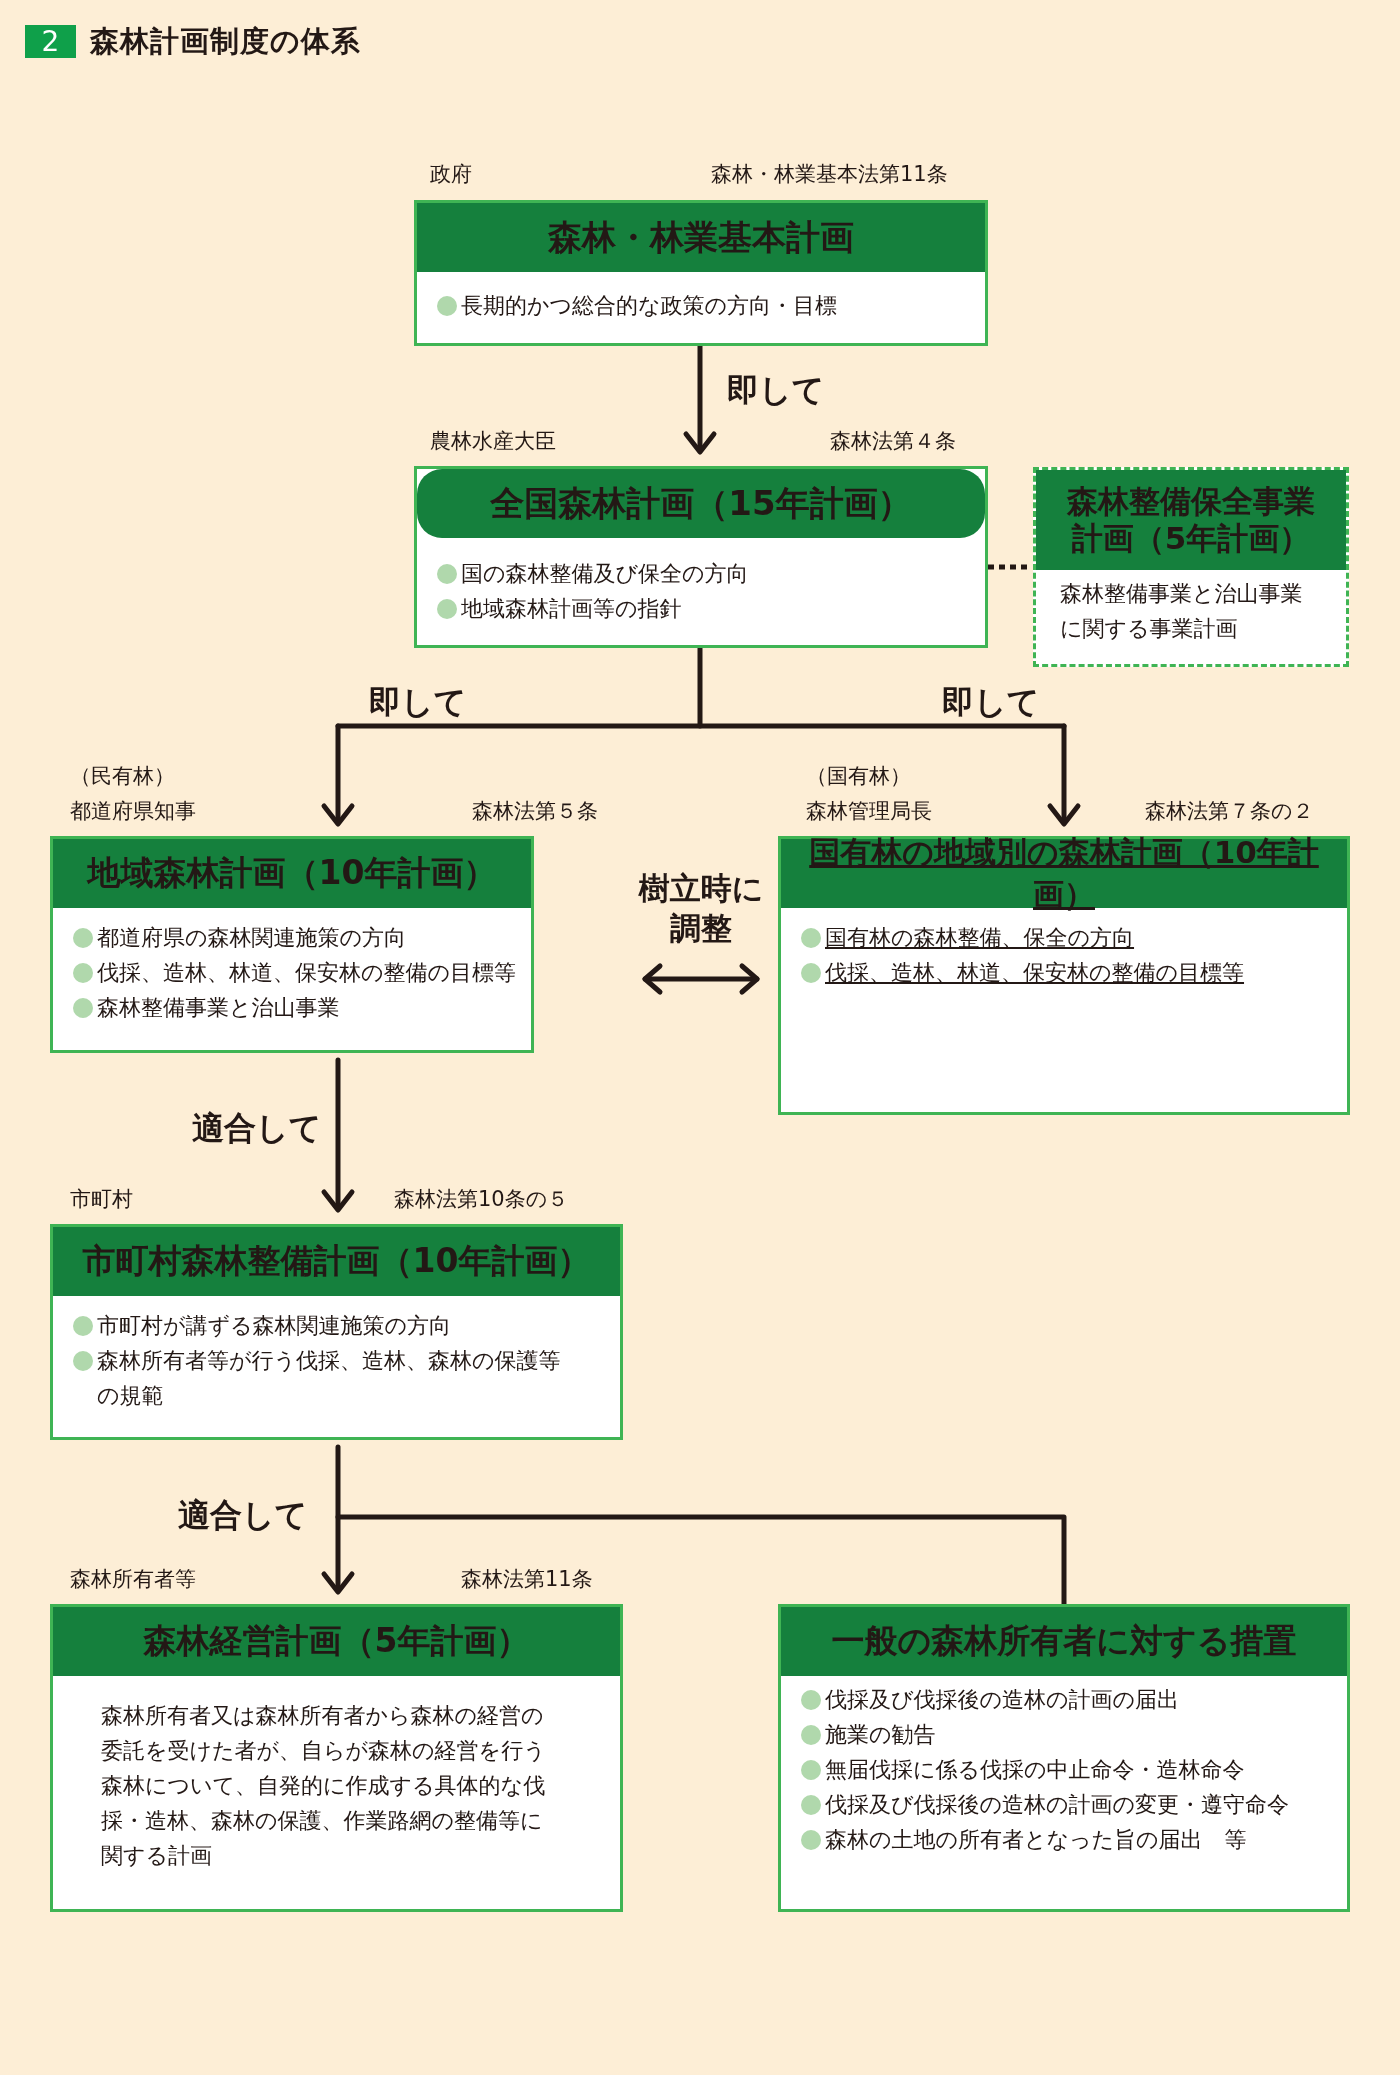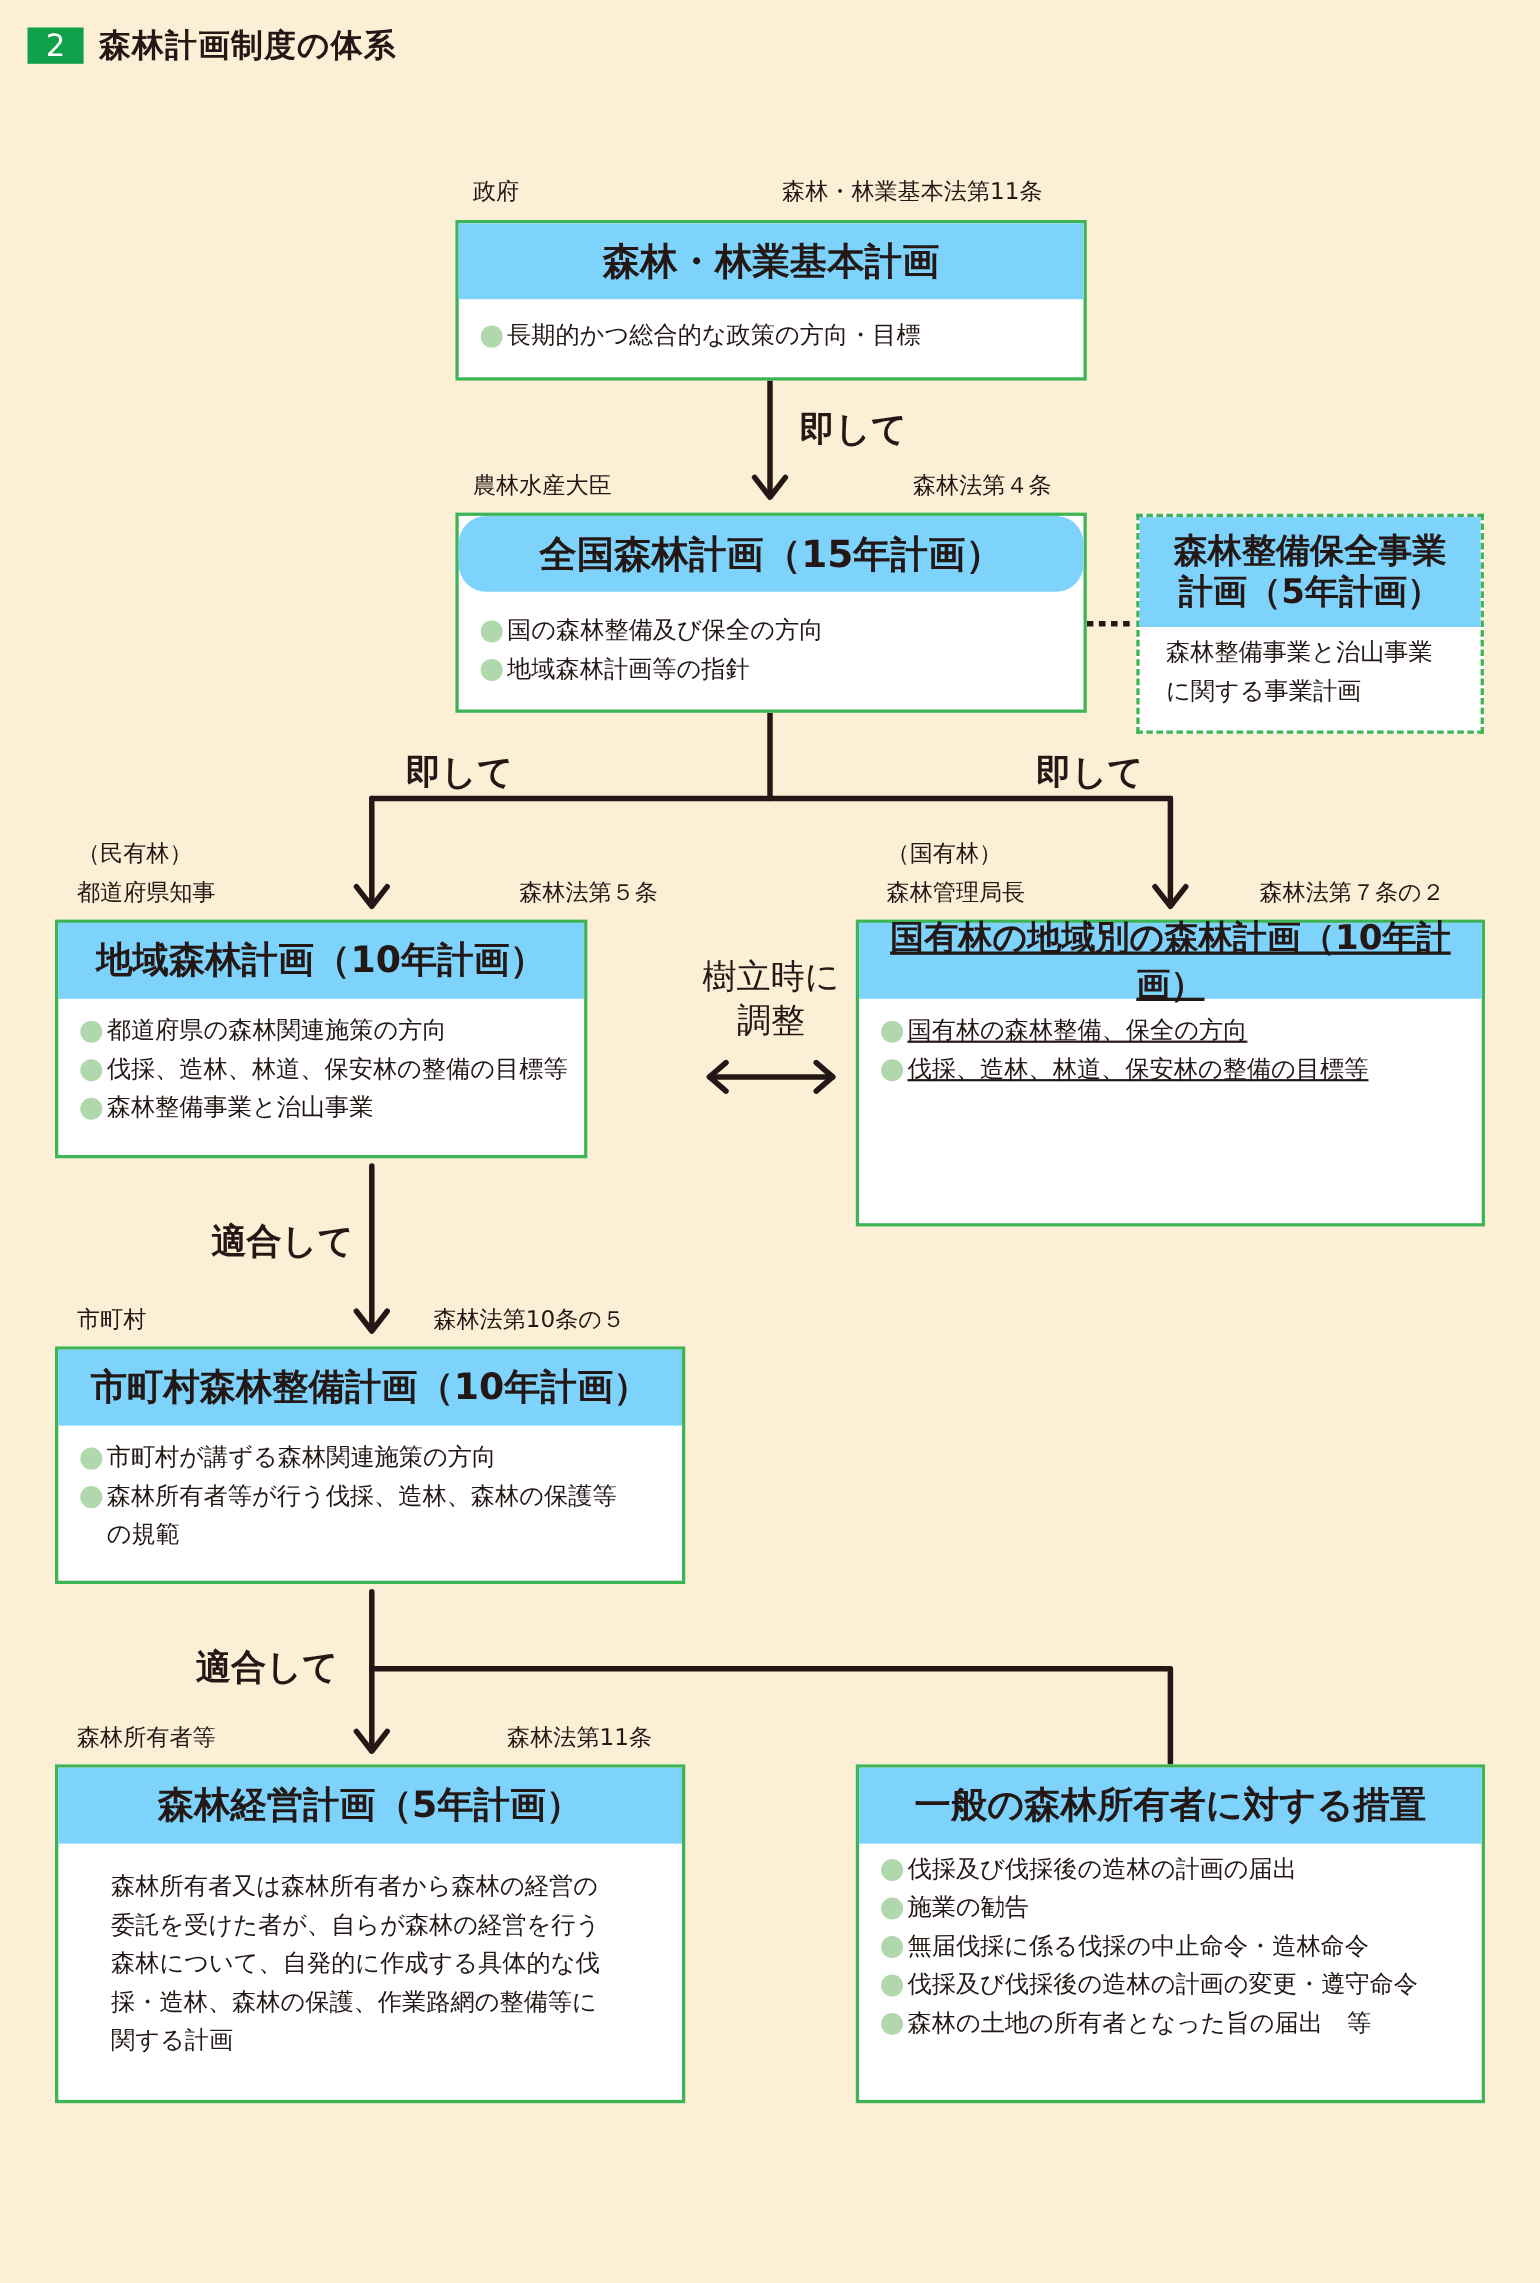--- a/index.html
+++ b/index.html
@@ -11,21 +11,21 @@
   }
   .abs { position:absolute; }
   .sec-badge {
     left:25px; top:25px; width:51px; height:33px; background:#0fa04a;
     color:#fff; font-size:28px; line-height:33px; text-align:center;
   }
   .sec-title { left:90px; top:22px; font-size:29px; line-height:38px; font-weight:bold; letter-spacing:1px; }
   .box { position:absolute; border:3px solid #3fb454; background:#fff; box-sizing:border-box; }
   .box.dashed { border:3px dashed #3fb454; }
   .box .head {
-    background:#7dd3fc; color:#231815; font-weight:bold; text-align:center;
+    background:#15803d; color:#231815; font-weight:bold; text-align:center;
     display:flex; align-items:center; justify-content:center; box-sizing:border-box;
   }
   .box .body { padding:14px 20px 10px 20px; font-size:22px; line-height:35px; }
   .box .item { display:flex; align-items:center; white-space:nowrap; }
   .box .item .dot {
     display:inline-block; width:20px; height:20px; border-radius:50%;
     background:#b0d8ac; margin-right:4px; flex:0 0 20px;
   }
   .box .item.wrap { white-space:normal; align-items:flex-start; }
   .box .item.wrap .dot { margin-top:8px; }
@@ -127,21 +127,21 @@
         <span class="dot"></span>
         <span>伐採、造林、林道、保安林の整備の目標等</span>
       </div>
     <div class="item">
         <span class="dot"></span>
         <span>森林整備事業と治山事業</span>
       </div>
   </div>
 </div>
 
-<div class="abs" style="left:626px;top:868px;width:150px;text-align:center;font-size:31px;font-weight:normal;line-height:40px;">
+<div class="abs" style="left:626px;top:868px;width:150px;text-align:center;font-size:31px;font-weight:bold;line-height:40px;">
   <div>樹立時に</div>
   <div>調整</div>
 </div>
 
 <div class="lbl" style="left:806px;top:763px;">（国有林）</div>
 <div class="lbl" style="left:806px;top:798px;">森林管理局長</div>
 <div class="lbl" style="left:1145px;top:798px;">森林法第７条の２</div>
 <div class="box" style="left:778px;top:836px;width:572px;height:279px;text-decoration:underline;">
   <div class="head" style="height:69px;font-size:31px;">国有林の地域別の森林計画（10年計画）</div>
   <div class="body" style="padding-top:12px;">

